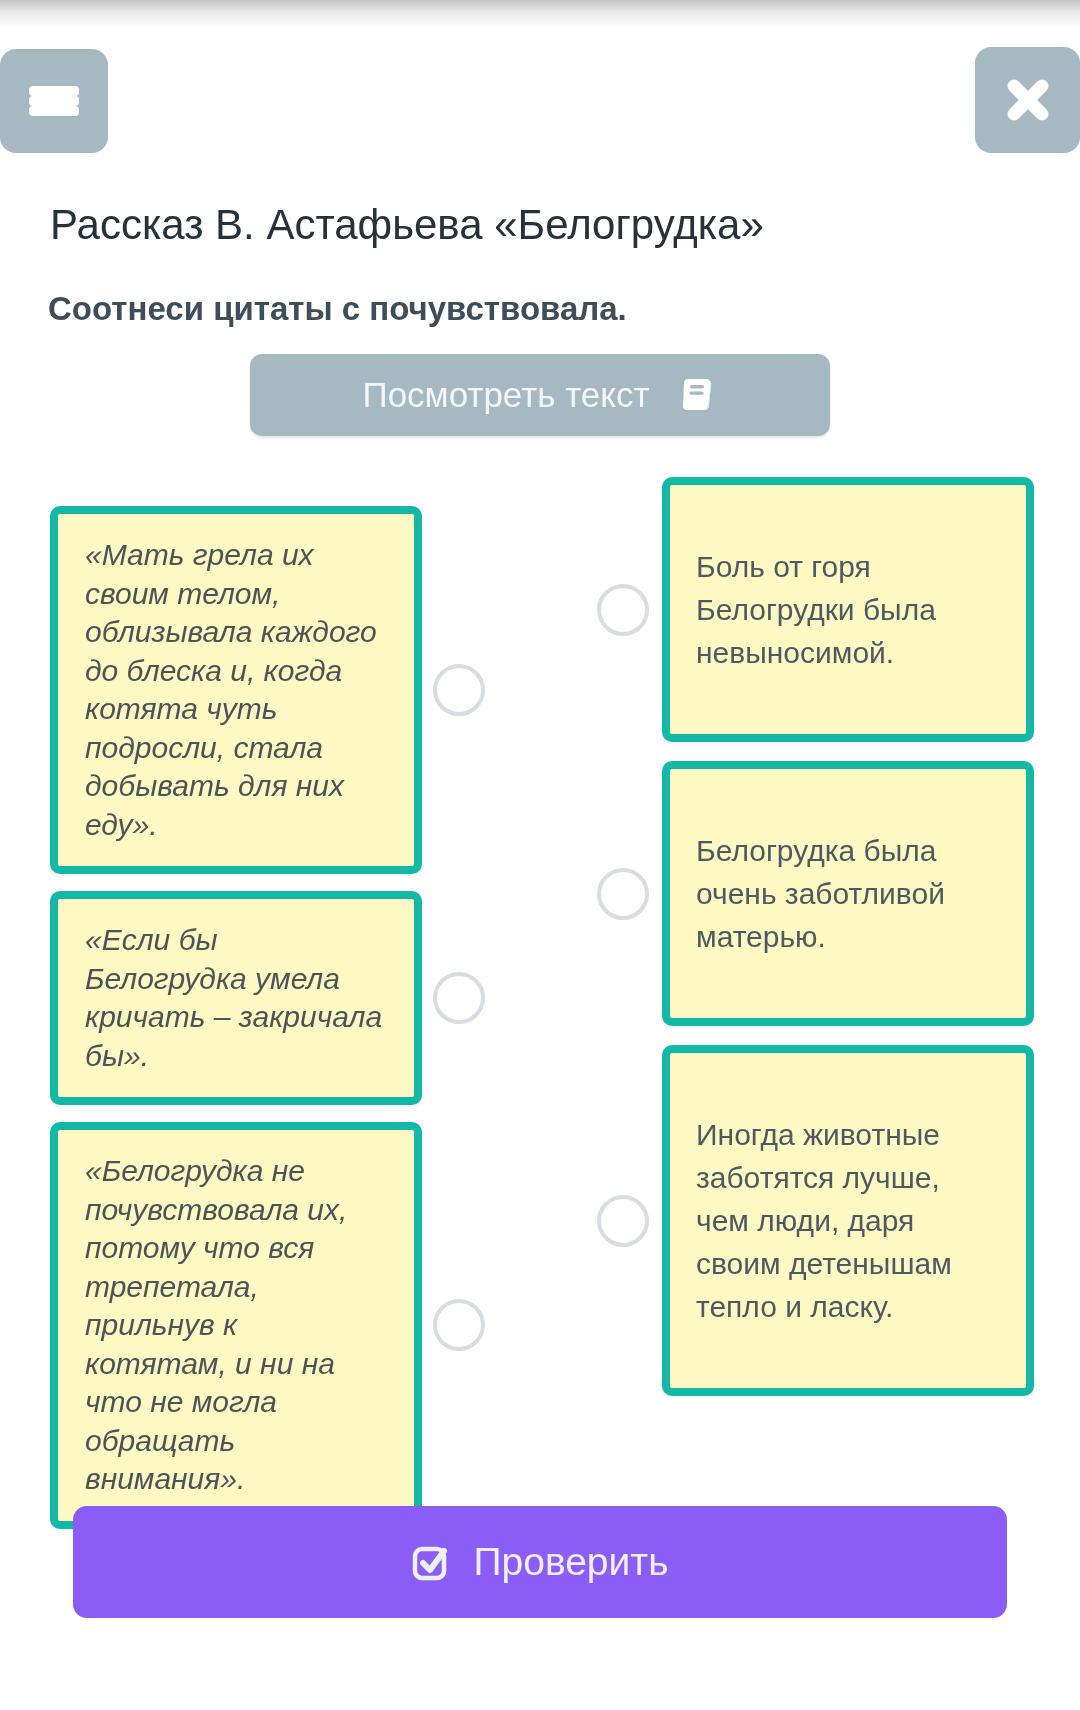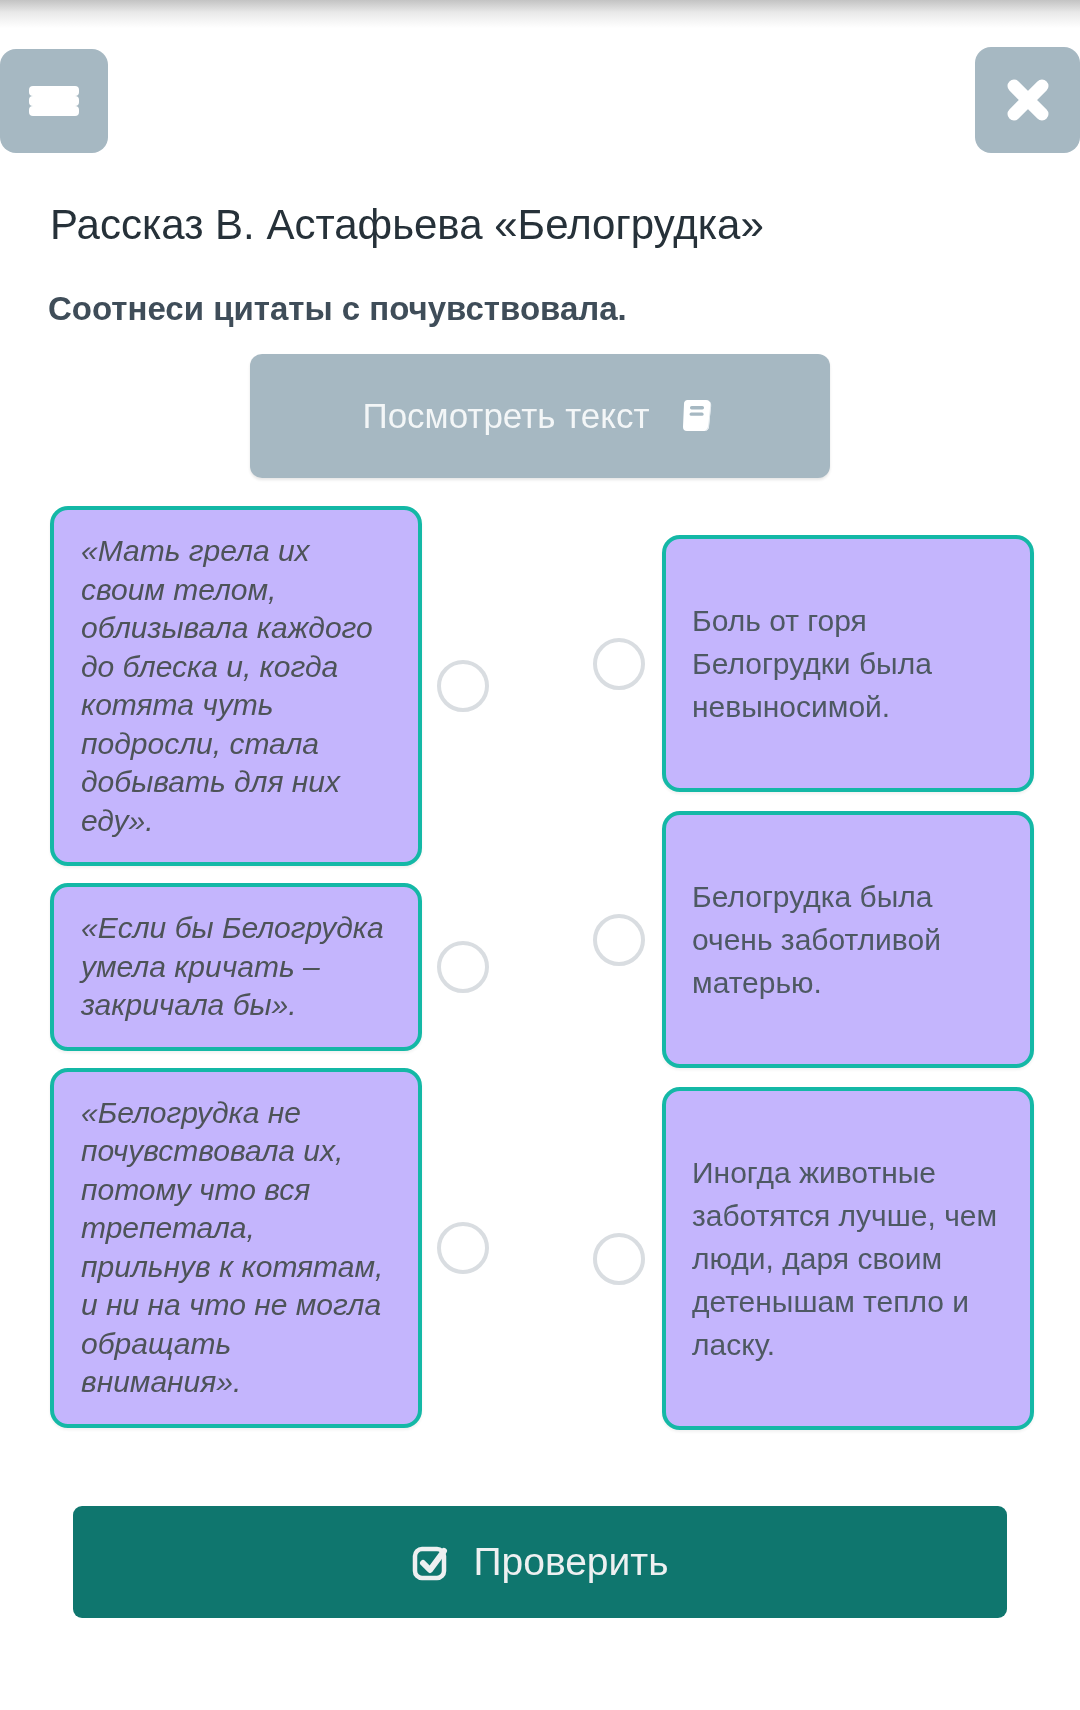--- a/index.html
+++ b/index.html
@@ -21,48 +21,48 @@
   .burger span{display:block;width:50px;height:10px;background:#ffffff;border-radius:4px;}
   .page-title{
     position:absolute;left:50px;top:152px;width:1000px;
     font-size:42px;line-height:50px;color:#263139;font-weight:400;margin-top:48px;
   }
   .instruction{
     position:absolute;left:48px;top:288px;width:960px;
     font-size:33px;line-height:42px;color:#3f4d59;font-weight:700;
   }
   .view-text-btn{
-    position:absolute;left:250px;top:354px;width:580px;height:124px;
+    position:absolute;left:250px;top:354px;width:580px;height:82px;
     background:#a6b8c2;border:none;border-radius:12px;cursor:pointer;
     display:flex;align-items:center;justify-content:center;gap:28px;
     box-shadow:0 2px 3px rgba(0,0,0,0.10);
   }
   .view-text-btn .label{font-size:35px;color:#f3f6f7;}
   .col{position:absolute;display:flex;flex-direction:column;}
   .col-left{left:50px;top:506px;width:372px;gap:17px;}
-  .col-right{left:662px;top:535px;width:372px;gap:19px;}
+  .col-right{left:662px;top:477px;width:372px;gap:19px;}
   .card{
-    position:relative;background:#c4b5fd;border:4px solid #14b8a6;border-radius:18px;
+    position:relative;background:#fef9c3;border:8px solid #14b8a6;border-radius:10px;
     box-shadow:0 2px 3px rgba(0,0,0,0.06);box-sizing:border-box;width:372px;
   }
   .card-quote{padding:22px 27px;font-style:italic;font-size:30px;line-height:38.5px;color:#4d5358;}
   .card-statement{
     padding:60px 26px;font-size:30px;line-height:43px;color:#4e5963;
     display:flex;align-items:center;
   }
   .radio{
     position:absolute;top:50%;transform:translateY(-50%);
     width:44px;height:44px;border-radius:50%;
     border:4px solid #d9dde1;background:#ffffff;cursor:pointer;
   }
   .radio-left{right:-71px;}
   .radio-right{left:-73px;}
   .check-btn{
     position:absolute;left:73px;top:1506px;width:934px;height:112px;
-    background:#0f766e;border:none;border-radius:9px;
+    background:#8b5cf6;border:none;border-radius:14px;
     display:flex;align-items:center;justify-content:center;gap:22px;cursor:default;
   }
   .check-btn .label{font-size:39px;color:#eef0f1;}
   .icon{flex:0 0 auto;display:block;}
 </style>
 </head>
 <body>
 
 <div class="top-shadow"></div>
 

